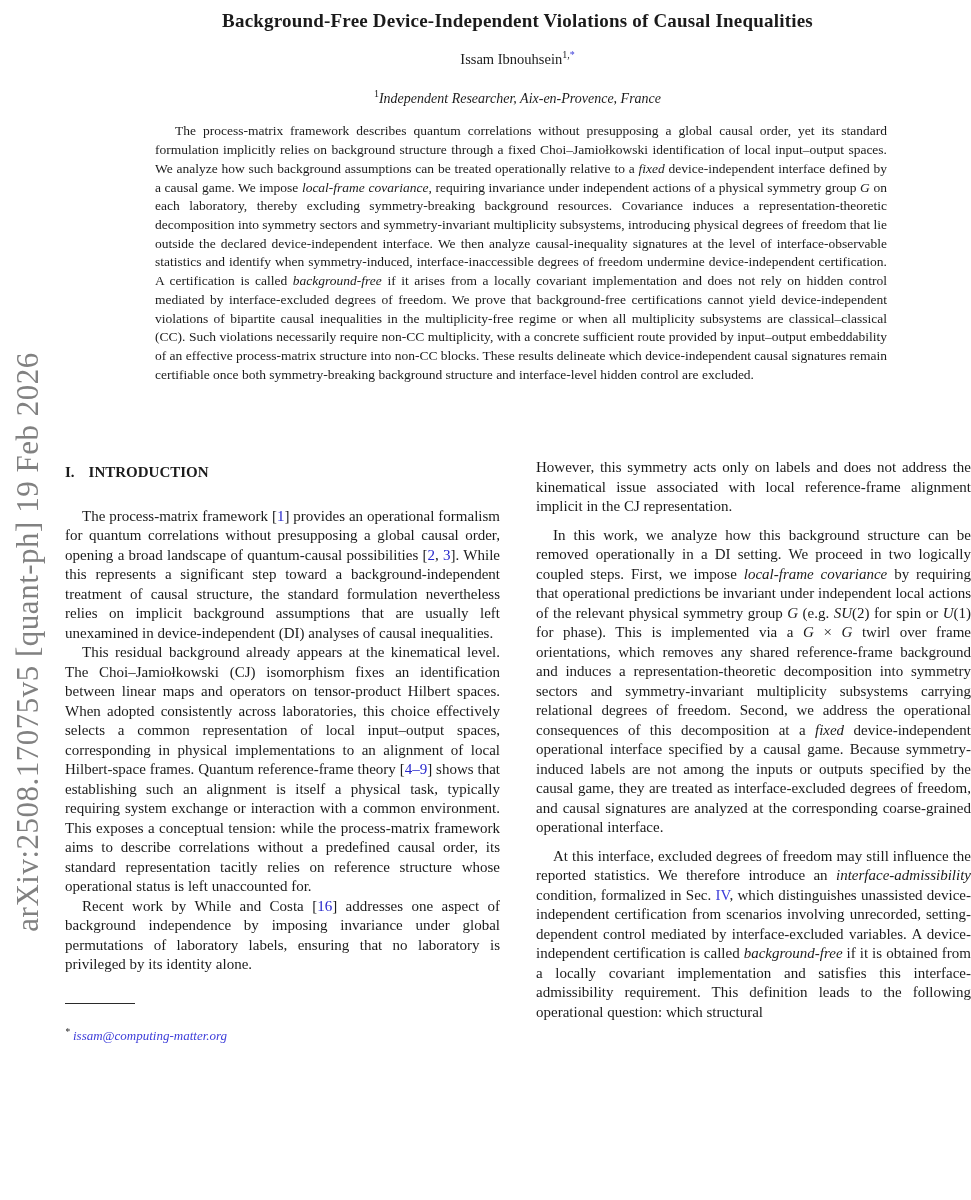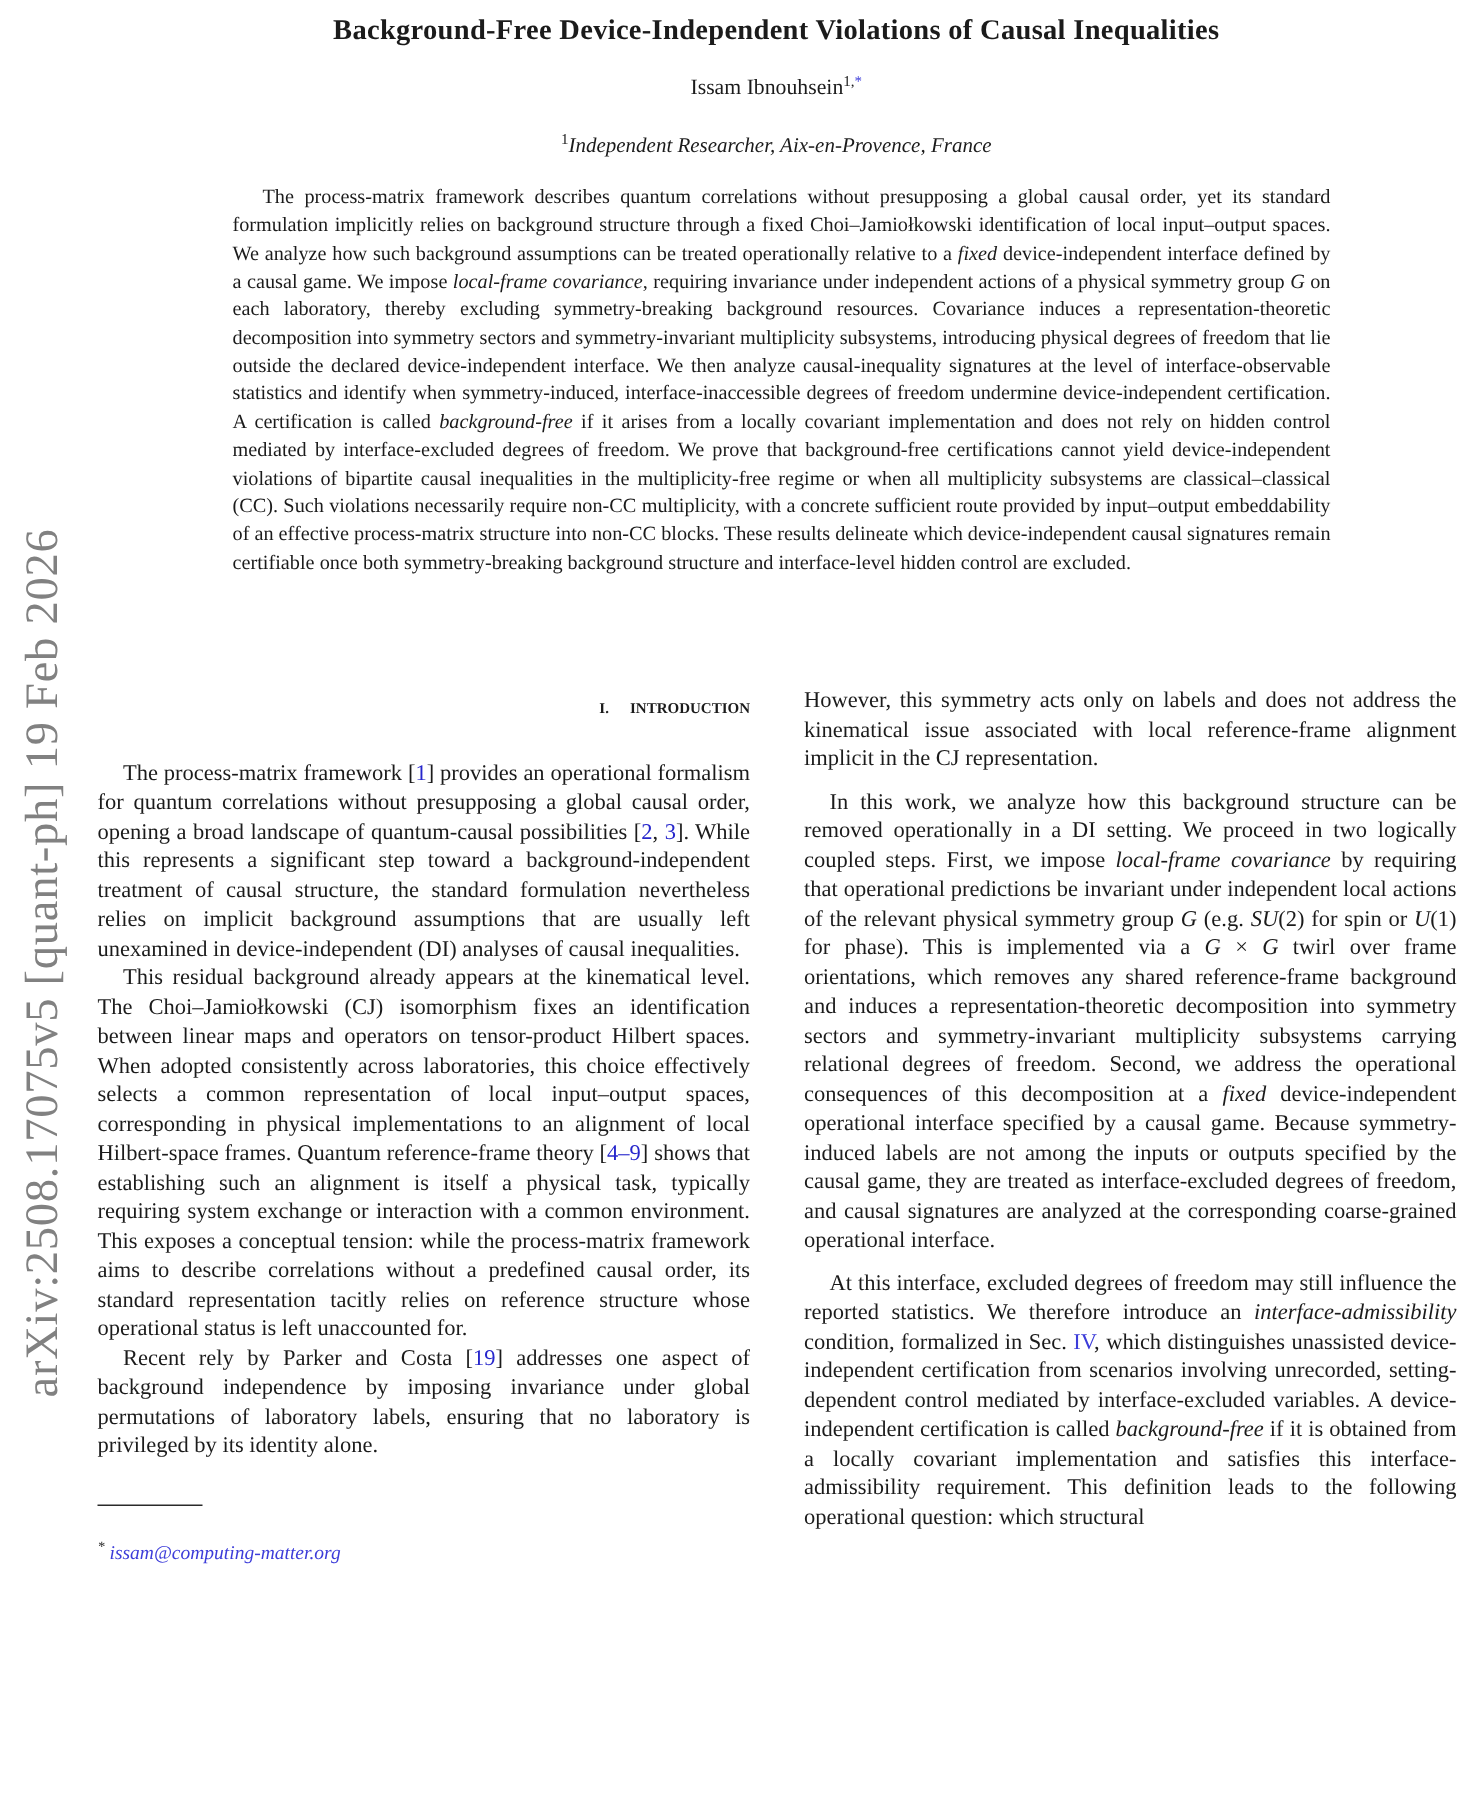--- a/index.html
+++ b/index.html
@@ -56,23 +56,23 @@
     hyphens:auto;
   }
   
   .columns{
     display:flex;
     gap:36px;
     align-items:flex-start;
   }
   .col{width:435px;flex:0 0 435px;font-size:15px;line-height:19.5px;text-align:justify;hyphens:auto;}
   .section-heading{
-    text-align:right;
+    text-align:left;
     font-weight:bold;
-    font-size:10px;
+    font-size:15px;
     margin:5px 0 24px 0;
   }
   .section-heading .sec-num{margin-right:14px;}
   .col p{margin:0;text-indent:17px;}
   .col p.noindent{text-indent:0;}
   .col-right p + p{margin-top:9px;}
   
   .footnote-rule{
     width:70px;border:0;border-top:1.4px solid #2a2a2a;
     margin:28px 0 20px 0;
@@ -111,21 +111,21 @@
   </div>
 
   <div class="columns">
 
     <div class="col col-left">
       <div class="section-heading">
         <span class="sec-num">I.</span><span>INTRODUCTION</span>
       </div>
       <p><span>The process-matrix framework </span><span>[</span><span class="s-cite">1</span><span>] provides an operational formalism for quantum correlations without presupposing a global causal order, opening a broad landscape of quantum-causal possibilities [</span><span class="s-cite">2</span><span>, </span><span class="s-cite">3</span><span>]. While this represents a significant step toward a background-independent treatment of causal structure, the standard formulation nevertheless relies on implicit background assumptions that are usually left unexamined in device-independent (DI) analyses of causal inequalities.</span></p>
       <p><span>This residual background already appears at the kinematical level. The Choi–Jamiołkowski (CJ) isomorphism fixes an identification between linear maps and operators on tensor-product Hilbert spaces. When adopted consistently across laboratories, this choice effectively selects a common representation of local input–output spaces, corresponding in physical implementations to an alignment of local Hilbert-space frames. Quantum reference-frame theory [</span><span class="s-cite">4–9</span><span>] shows that establishing such an alignment is itself a physical task, typically requiring system exchange or interaction with a common environment. This exposes a conceptual tension: while the process-matrix framework aims to describe correlations without a predefined causal order, its standard representation tacitly relies on reference structure whose operational status is left unaccounted for.</span></p>
-      <p><span>Recent rely by Parker and Costa [</span><span class="s-cite">19</span><span>] addresses one aspect of background independence by imposing invariance under global permutations of laboratory labels, ensuring that no laboratory is privileged by its identity alone.</span></p>
+      <p><span>Recent work by While and Costa [</span><span class="s-cite">16</span><span>] addresses one aspect of background independence by imposing invariance under global permutations of laboratory labels, ensuring that no laboratory is privileged by its identity alone.</span></p>
 
       <hr class="footnote-rule">
       <div class="footnote">
         <sup>*</sup>
         <span class="s-link">issam@computing-matter.org</span>
       </div>
     </div>
 
     <div class="col col-right">
       <p class="noindent"><span>However, this symmetry acts only on labels and does not address the kinematical issue associated with local reference-frame alignment implicit in the CJ representation.</span></p>

